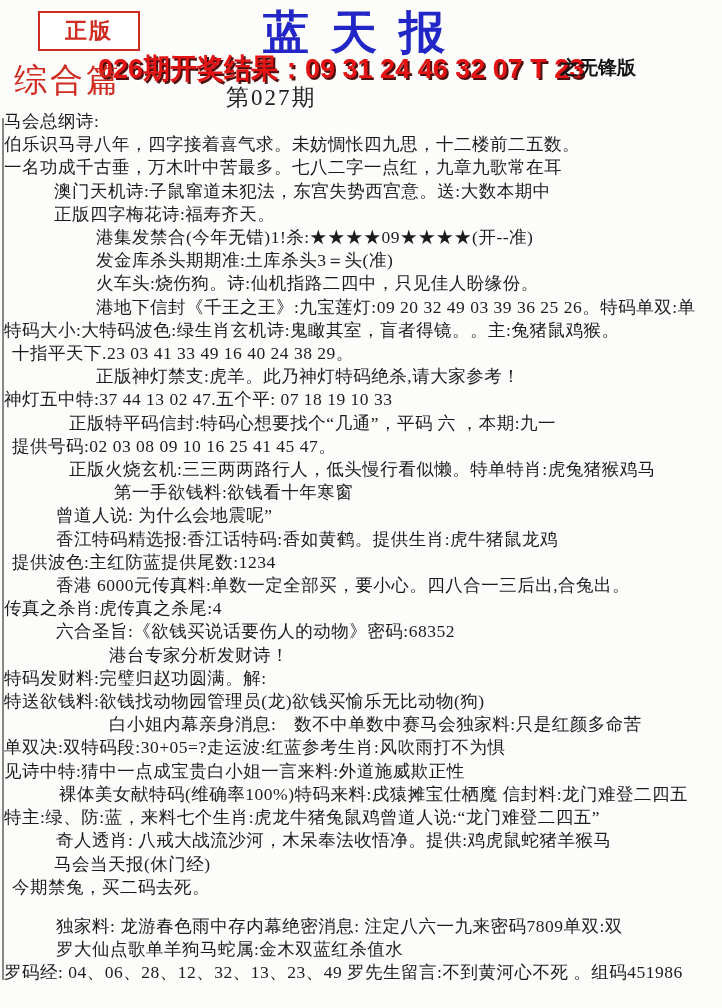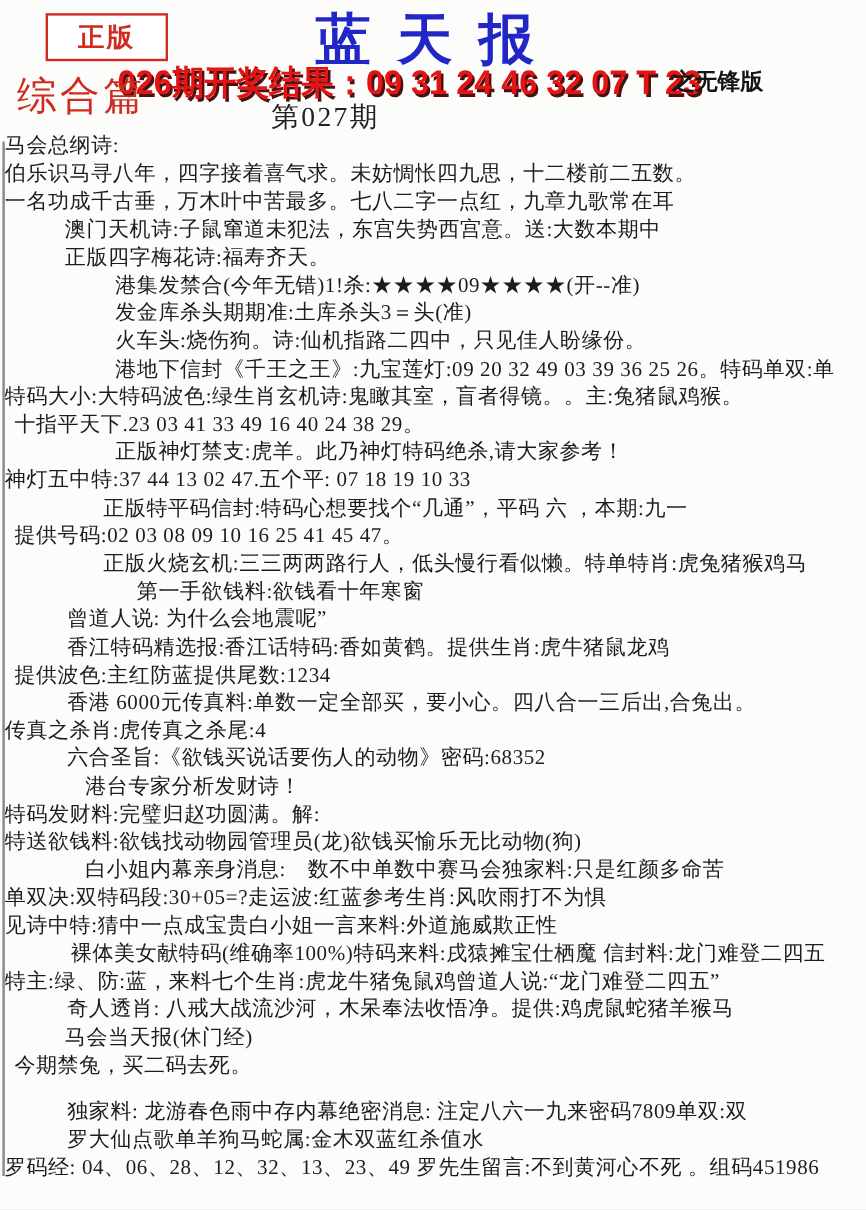--- a/index.html
+++ b/index.html
@@ -101,25 +101,25 @@
   }
   .ln {
     font-size: 17.5px;
     line-height: 23.2px;
     white-space: nowrap;
     letter-spacing: 0.5px;
   }
   .gap { height: 16px; }
   .i8   { padding-left: 8px; }
   .i55  { padding-left: 55px; }
-  .i65  { padding-left: 38px; margin-left: 44px; }
+  .i65  { padding-left: 65px; }
   .i88  { padding-left: 52px; }
   .i92  { padding-left: 92px; }
   .i95  { padding-left: 50px; }
-  .i105 { padding-left: 67px; }
+  .i105 { padding-left: 105px; }
   .i110 { padding-left: 110px; }
 </style>
 </head>
 <body>
 
 <div id="page">
 
   <div id="scan-edge"></div>
 
   <div class="stamp">正版</div>

